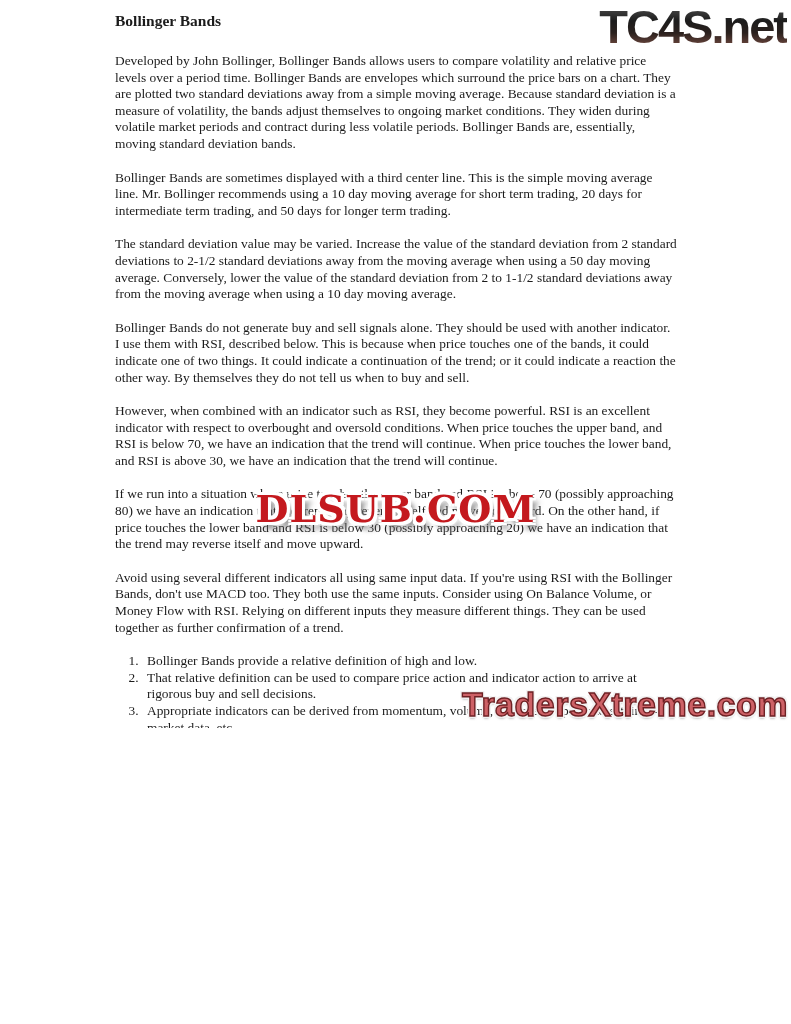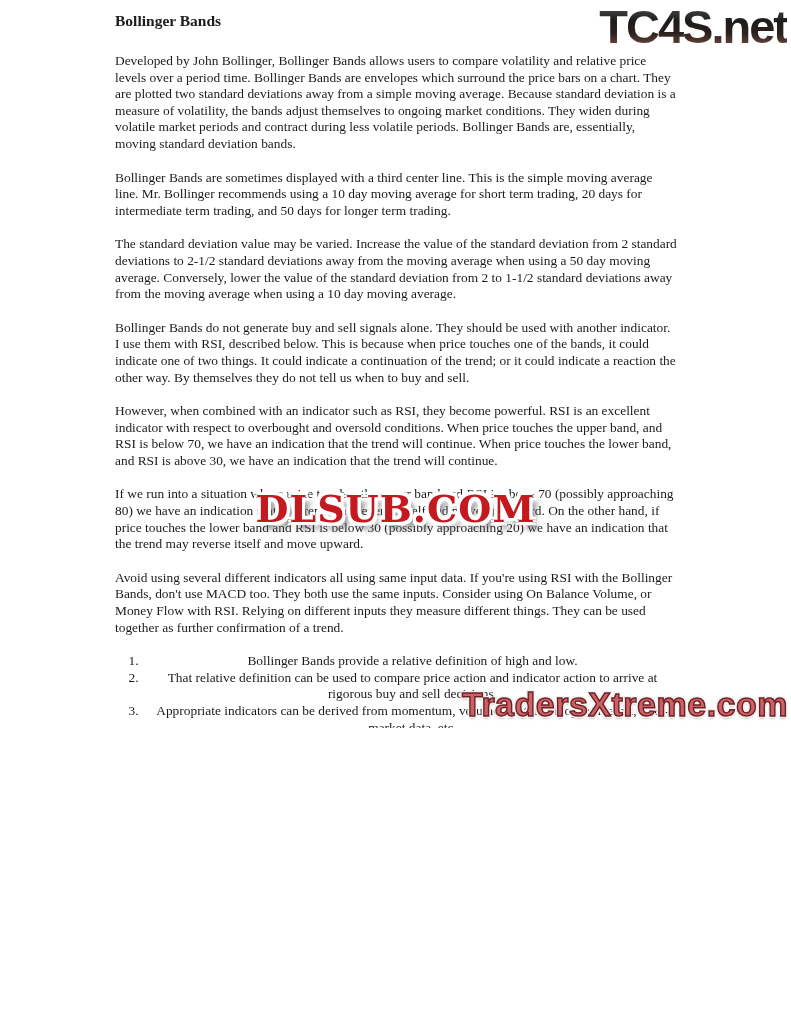--- a/index.html
+++ b/index.html
@@ -52,21 +52,20 @@
     margin: 0 0 17px 0;
     font-size: 13.4px;
     line-height: 16.6px;
   }
   .body-text p:first-child { margin-top: 23px; }
   .rules-list {
     margin: 17px 0 7px 0;
     padding-left: 27px;
     font-size: 13.4px;
     line-height: 16.6px;
-    text-align: center;
   }
   .rules-list li { padding-left: 5px; margin: 0; }
 
   
   .watermark {
     position: absolute;
     top: 483px;
     left: 50%;
     transform: translateX(-50%);
     font-family: "DejaVu Serif", serif;

